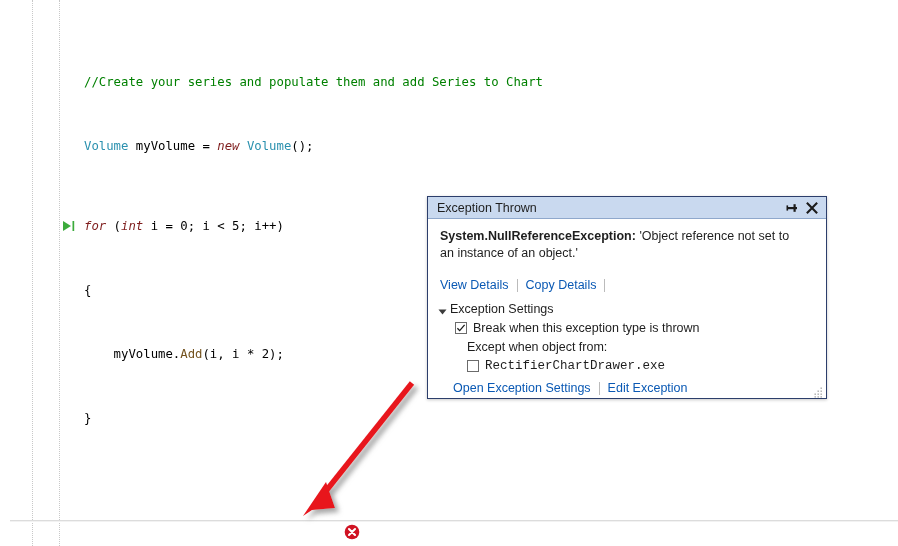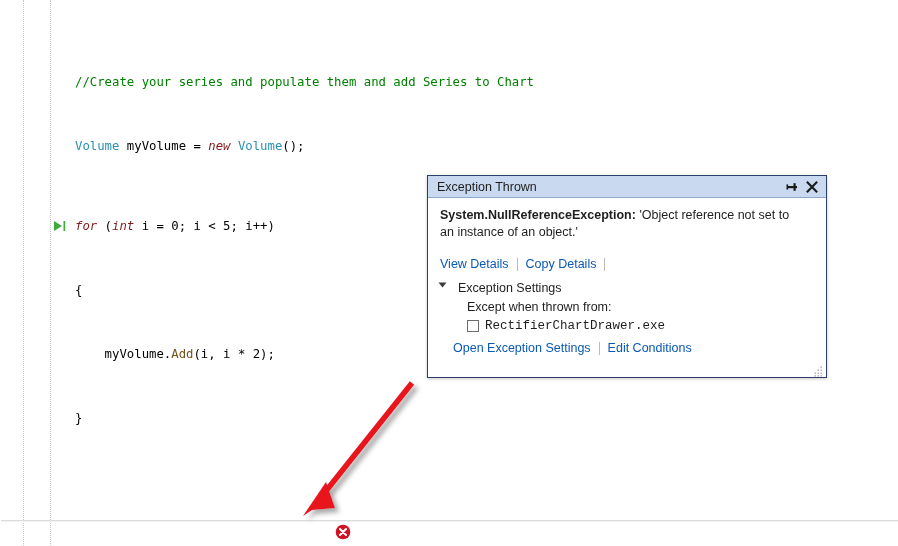--- a/index.html
+++ b/index.html
@@ -11,21 +11,21 @@
     width: 898px;
     height: 546px;
     position: relative;
     overflow: hidden;
     font-family: "Liberation Sans", sans-serif;
   }
 
   
   #editor {
     position: absolute;
-    left: 1px; top: 0;
+    left: 10px; top: 0;
     width: 770px; height: 546px;
     background: #ffffff;
   }
 
   
   .guide {
     position: absolute;
     top: 0;
     width: 0px;
     height: 546px;
@@ -88,21 +88,21 @@
     left: 334px;
     top: 524px;
     width: 16px;
     height: 16px;
   }
 
   
   #exception-dialog {
     position: absolute;
     left: 427px;
-    top: 175px;
+    top: 196px;
     width: 400px;
     height: 203px;
     background: #ffffff;
     border: 1px solid #2c3e6b;
     box-sizing: border-box;
     box-shadow: 0 1px 3px rgba(0,0,0,0.22);
   }
   #dialog-titlebar {
     height: 22px;
     background: #c9d9ef;
@@ -156,22 +156,22 @@
     background: #bbbbbb;
     margin: 0 8px;
   }
   #settings-section {
     margin-top: 10px;
     font-size: 12.5px;
     color: #1e1e1e;
   }
   #settings-header {
     display: flex;
-    align-items: flex-start;
-    gap: 12px;
+    align-items: flex-end;
+    gap: 4px;
   }
   #expander-arrow {
     width: 0; height: 0;
     border-left: 5px solid #3c3c3c;
     border-top: 4px solid transparent;
     border-bottom: 4px solid transparent;
     transform: rotate(90deg);
     margin-right: 1px;
   }
   .chk-row {
@@ -339,36 +339,44 @@
       <span class="vsep"></span>
     </div>
 
     <div id="settings-section">
 
       <div id="settings-header">
         <span id="expander-arrow"></span>
         <span>Exception Settings</span>
       </div>
 
+      <div class="chk-row indent1">
+        <span class="checkbox">
+          <svg width="10" height="10" viewBox="0 0 10 10">
+              <path d="M1.4 5.2 L3.7 7.6 L8.6 1.8" stroke="#1b1b1b" stroke-width="1.3" fill="none"></path>
+            </svg>
+        </span>
+        <span>Break when this exception type is thrown</span>
+      </div>
 
       <div class="chk-row indent2">
-        <span>Except when thrown from:</span>
+        <span>Except when object from:</span>
       </div>
 
       <div class="chk-row indent3">
         <span class="checkbox"></span>
         <span>RectifierChartDrawer.exe</span>
       </div>
 
     </div>
 
     <div id="bottom-links">
       <a class="dlink">Open Exception Settings</a>
       <span class="vsep"></span>
-      <a class="dlink">Edit Conditions</a>
+      <a class="dlink">Edit Exception</a>
     </div>
 
   </div>
 
   <div id="resize-grip">
     <svg width="11" height="11" viewBox="0 0 11 11">
       <g fill="#a8a8a8">
         <rect x="8.5" y="0.5" width="1.4" height="1.4"></rect>
         <rect x="8.5" y="3.5" width="1.4" height="1.4"></rect>
         <rect x="5.5" y="3.5" width="1.4" height="1.4"></rect>

